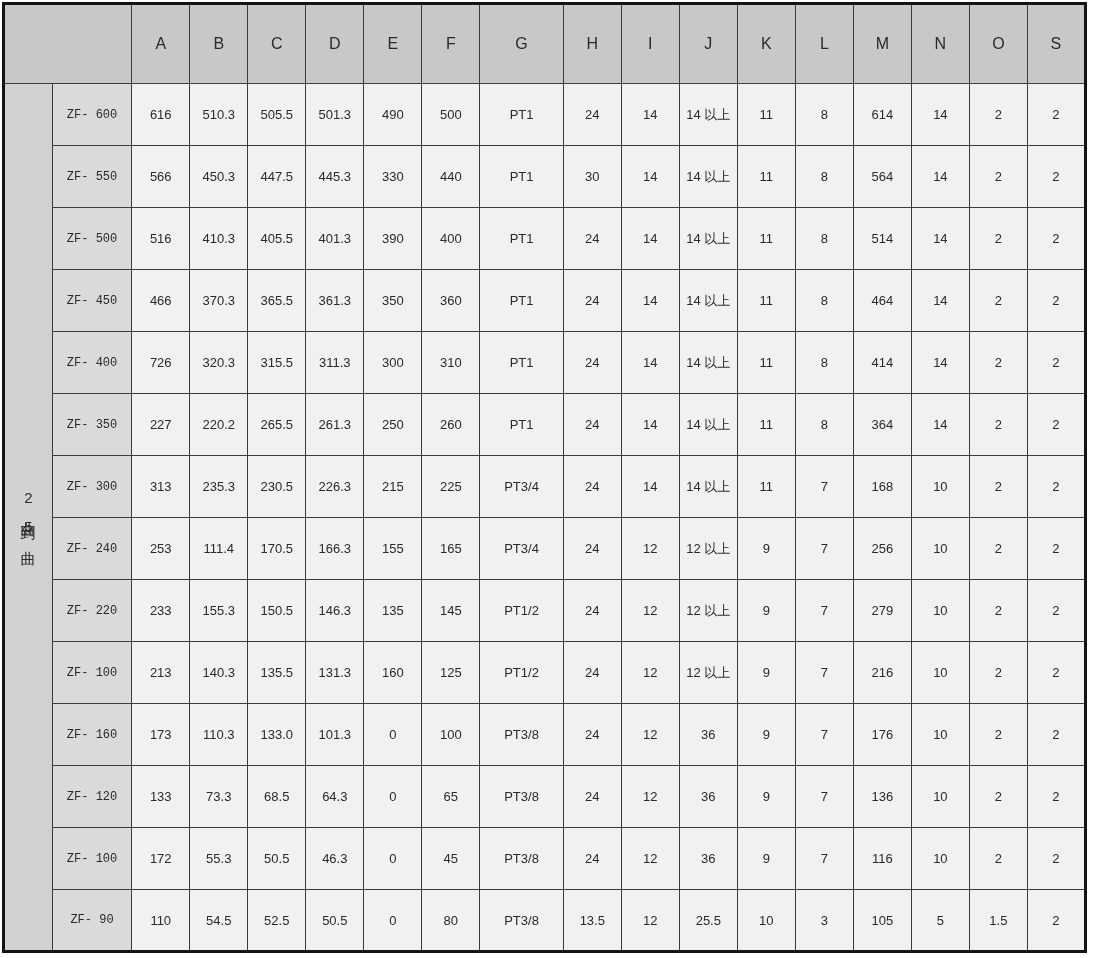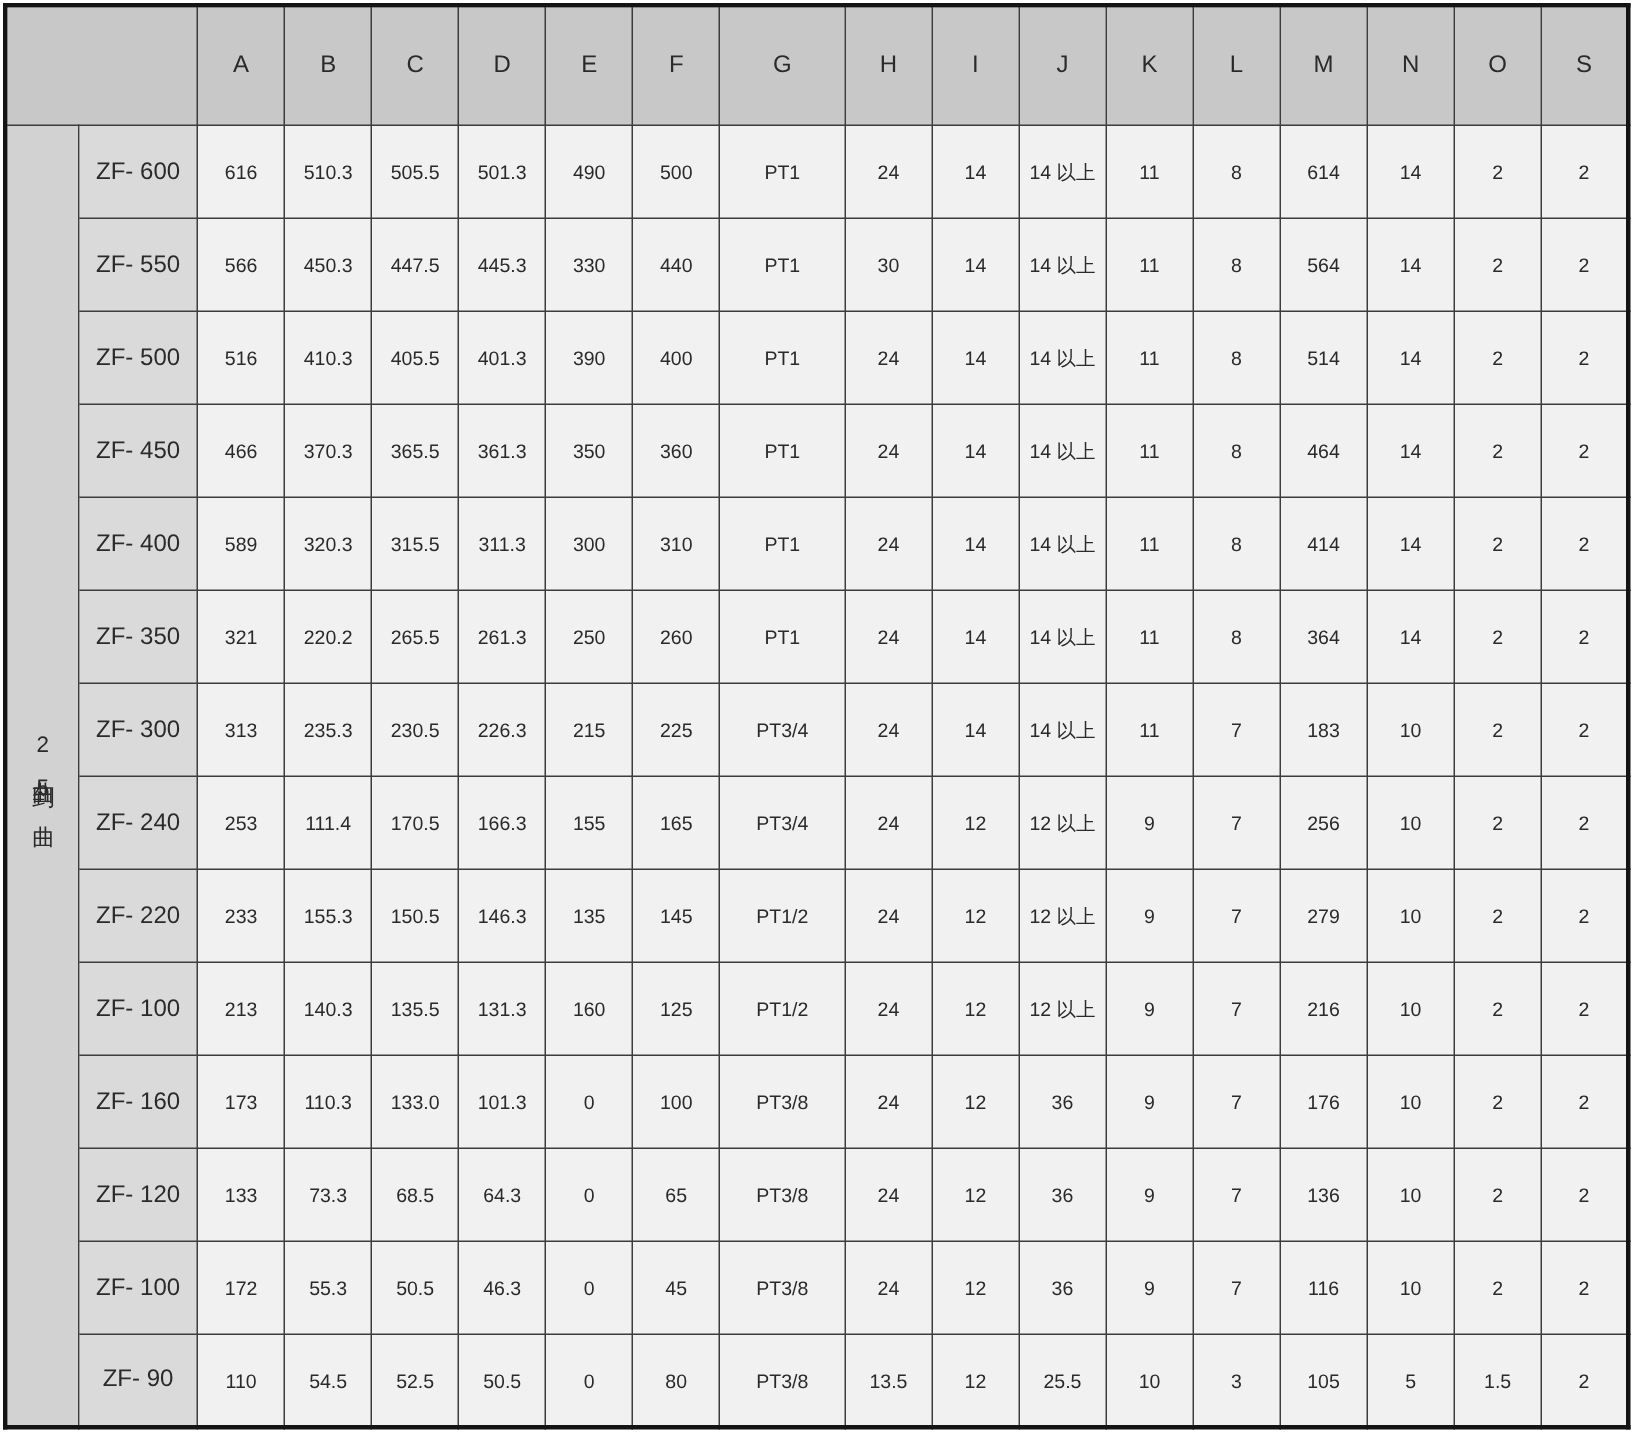--- a/index.html
+++ b/index.html
@@ -44,21 +44,22 @@
   }
   td.group-cell .vtext {
     writing-mode: vertical-rl;
     text-orientation: upright;
     letter-spacing: 4px;
     line-height: 1.0;
     display: inline-block;
   }
   td.model-cell {
     background: var(--label-bg, #dadada);
-    font-size: 16px;
+    font-size: 12px;
+    font-family: Liberation Mono, monospace;
   }
   td.data-cell {
     background: var(--cell-bg, #f1f1f1);
     font-size: 13px;
   }
 </style>
 </head>
 <body>
 
 <div class="table-wrap">
@@ -179,40 +180,40 @@
           <td class="data-cell">14 以上</td>
           <td class="data-cell">11</td>
           <td class="data-cell">8</td>
           <td class="data-cell">464</td>
           <td class="data-cell">14</td>
           <td class="data-cell">2</td>
           <td class="data-cell">2</td>
         </tr>
         <tr>
           <td class="model-cell">ZF- 400</td>
-          <td class="data-cell">589</td>
+          <td class="data-cell">726</td>
           <td class="data-cell">320.3</td>
           <td class="data-cell">315.5</td>
           <td class="data-cell">311.3</td>
           <td class="data-cell">300</td>
           <td class="data-cell">310</td>
           <td class="data-cell">PT1</td>
           <td class="data-cell">24</td>
           <td class="data-cell">14</td>
           <td class="data-cell">14 以上</td>
           <td class="data-cell">11</td>
           <td class="data-cell">8</td>
           <td class="data-cell">414</td>
           <td class="data-cell">14</td>
           <td class="data-cell">2</td>
           <td class="data-cell">2</td>
         </tr>
         <tr>
           <td class="model-cell">ZF- 350</td>
-          <td class="data-cell">321</td>
+          <td class="data-cell">227</td>
           <td class="data-cell">220.2</td>
           <td class="data-cell">265.5</td>
           <td class="data-cell">261.3</td>
           <td class="data-cell">250</td>
           <td class="data-cell">260</td>
           <td class="data-cell">PT1</td>
           <td class="data-cell">24</td>
           <td class="data-cell">14</td>
           <td class="data-cell">14 以上</td>
           <td class="data-cell">11</td>
@@ -229,21 +230,21 @@
           <td class="data-cell">230.5</td>
           <td class="data-cell">226.3</td>
           <td class="data-cell">215</td>
           <td class="data-cell">225</td>
           <td class="data-cell">PT3/4</td>
           <td class="data-cell">24</td>
           <td class="data-cell">14</td>
           <td class="data-cell">14 以上</td>
           <td class="data-cell">11</td>
           <td class="data-cell">7</td>
-          <td class="data-cell">183</td>
+          <td class="data-cell">168</td>
           <td class="data-cell">10</td>
           <td class="data-cell">2</td>
           <td class="data-cell">2</td>
         </tr>
         <tr>
           <td class="model-cell">ZF- 240</td>
           <td class="data-cell">253</td>
           <td class="data-cell">111.4</td>
           <td class="data-cell">170.5</td>
           <td class="data-cell">166.3</td>

